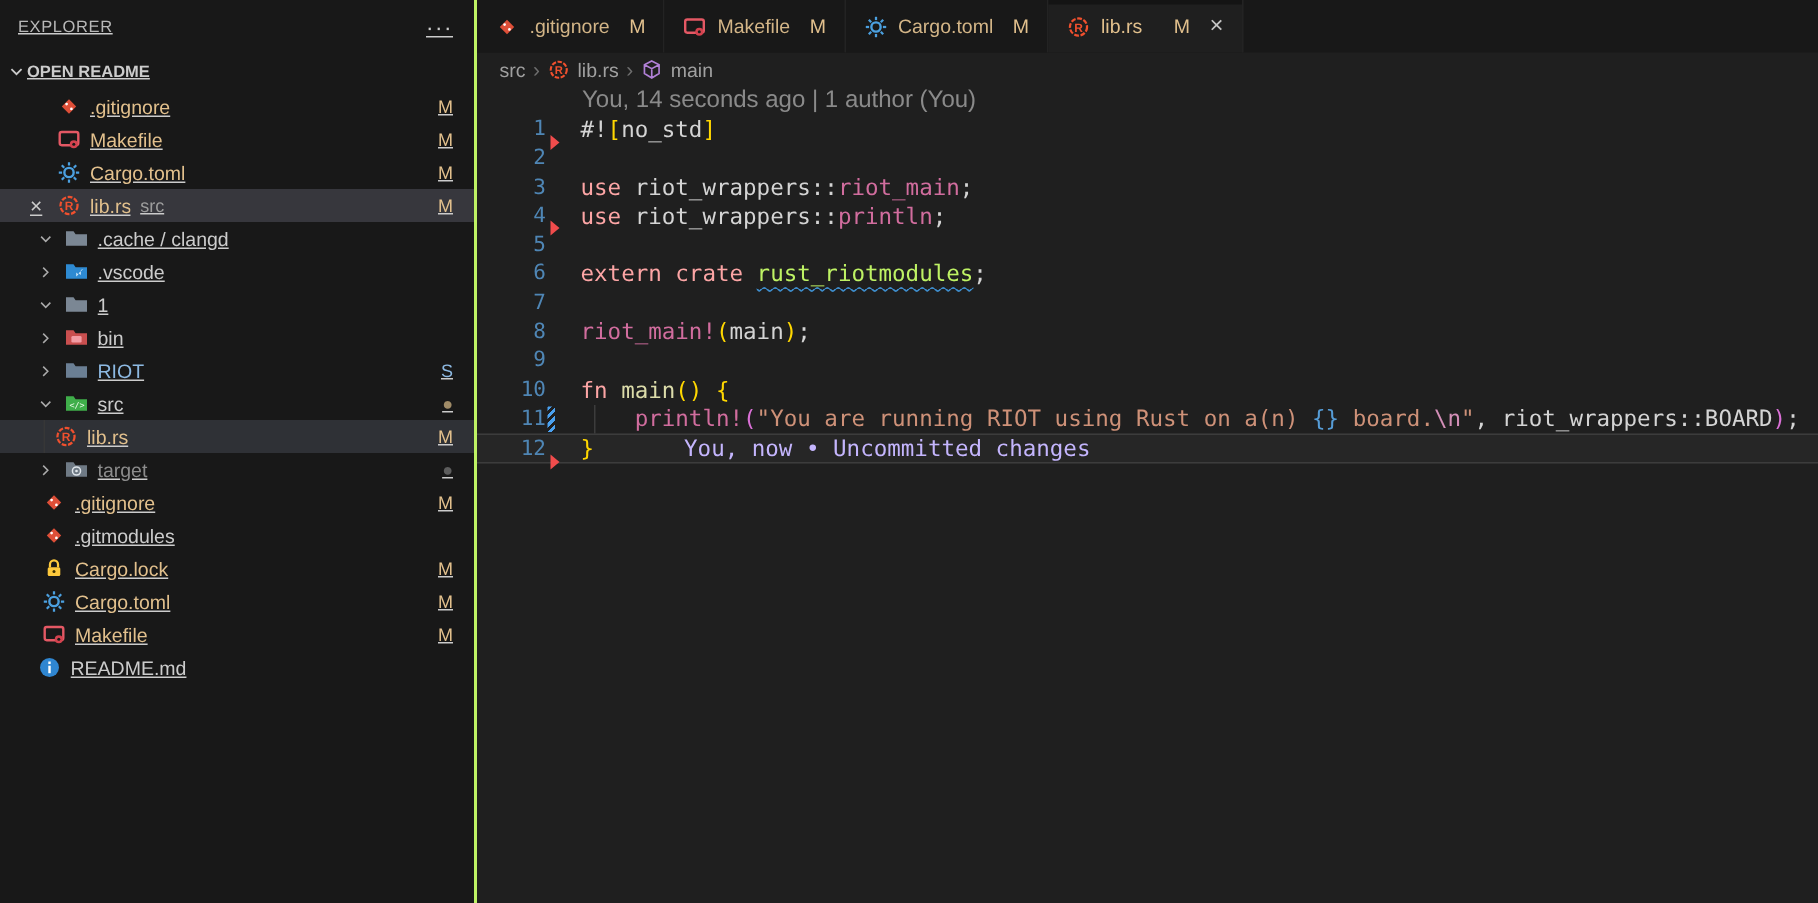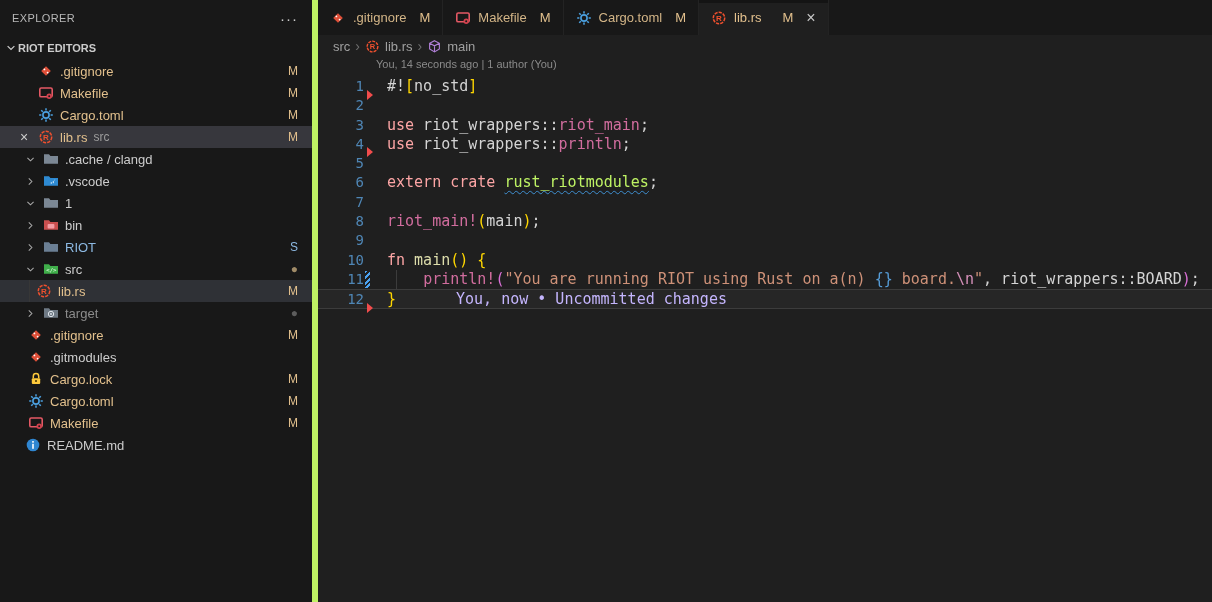--- a/index.html
+++ b/index.html
@@ -1,22 +1,22 @@
 <!DOCTYPE html>
 <html><head>
 <meta charset="utf-8">
 <style>
   * { margin:0; padding:0; box-sizing:border-box; }
   html,body { width:1212px; height:602px; overflow:hidden; background:#1f1f1f;
     font-family:"Liberation Sans", sans-serif; color:#cccccc; }
   .app { display:flex; width:1212px; height:602px; }
 
   
-  .sidebar { width:318px; height:100%; background:#181818; border-right:6px solid #bef264;
-    flex:none; font-size:13px; }
+  .sidebar { width:318px; height:100%; background:#181818; border-right:2px solid #bef264;
+    flex:none; font-size:13px;text-decoration:underline; }
   .sb-title { height:36px; display:flex; align-items:center; padding:0 14px 0 12px;
     font-size:11px; color:#b8b8b8; letter-spacing:.4px; }
   .sb-title .more { margin-left:auto; color:#cccccc; font-size:15px; letter-spacing:1px; cursor:pointer; }
   .sec-header { height:24px; display:flex; align-items:center; padding-left:4px;
     font-size:11px; font-weight:bold; color:#cccccc; }
   .sec-header.ws { height:22px; }
   .sec-header .chev { width:14px; display:flex; justify-content:center; }
   .row { height:22px; display:flex; align-items:center; padding-left:25px; cursor:pointer; }
   .row .chev-slot { width:18px; flex:none; display:flex; align-items:center; }
   .row .close-slot { width:18px; flex:none; color:#cccccc; font-size:14px; }
@@ -44,22 +44,22 @@
   .tab.active { background:#1f1f1f; color:#e2c08d; }
   .tab.active::before { content:""; position:absolute; left:0; right:0; top:0; height:3px; background:#141414; }
   .tab .tclose { margin-left:6px; color:#c5c5c5; font-size:16px; line-height:16px; cursor:pointer; }
 
   .breadcrumb { height:22px; display:flex; align-items:center; gap:5px; padding-left:15px;
     font-size:13px; color:#a0a0a0; flex:none; }
   .breadcrumb .bsep { color:#6e6e6e; font-size:14px; }
   .breadcrumb .bicon { width:15px; height:15px; display:flex; align-items:center; }
 
   .code-area { position:relative; flex:1; font-family:"DejaVu Sans Mono", monospace; font-size:15px; }
-  .blame-header { position:absolute; left:58px; top:1px; height:18px; font-family:"Liberation Sans",sans-serif;
-    font-size:11px; color:#8a8a8a; cursor:pointer; }
+  .blame-header { position:absolute; left:70px; top:1px; height:18px; font-family:"Liberation Sans",sans-serif;
+    font-size:16px; color:#8a8a8a; cursor:pointer; }
   .lines { position:absolute; top:20px; left:0; right:0; }
   .cline { position:relative; height:19.3px; line-height:19.3px; white-space:pre; }
   .cline .num { position:absolute; left:0; width:46px; text-align:right; color:#4f86b5; font-size:14px; }
   .cline .content { position:absolute; left:69px; top:0; }
   .cline.current { background:rgba(255,255,255,.035); border-top:1px solid #3c3c3c; border-bottom:1px solid #3c3c3c; }
   .marker-del { position:absolute; left:49px; top:12.5px; width:0; height:0;
     border-left:6px solid #f14c4c; border-top:5px solid transparent; border-bottom:5px solid transparent; }
   .marker-mod { position:absolute; left:47px; top:1px; bottom:1px; width:5px;
     background:repeating-linear-gradient(135deg,#4aa1f0 0 2px,rgba(0,0,0,0) 2px 4px); }
   .indent-guide { position:absolute; left:78px; top:0; bottom:0; width:1px; background:#3c3c3c; }
@@ -87,21 +87,21 @@
       <span>EXPLORER</span>
       <span class="more">···</span>
     </div>
 
     <div class="sec-header">
       <span class="chev">
           <svg width="12" height="12" viewBox="0 0 16 16">
             <path d="M3.5 5.5 8 10l4.5-4.5" fill="none" stroke="#cccccc" stroke-width="1.6"></path>
           </svg>
         </span>
-      <span>RIOT EDITORS</span>
+      <span>OPEN README</span>
     </div>
 
     <div class="row" style="padding-left:20px">
       <span class="close-slot"></span>
       <span class="ficon">
           <svg width="16" height="16" viewBox="0 0 16 16">
             <use href="#u"></use>
             <rect x="4.6" y="4.6" width="6.8" height="6.8" fill="#de4f38" transform="rotate(45 8 8)"></rect>
             <circle cx="6.4" cy="6.4" r="0.9" fill="#fff"></circle>
             <circle cx="9.6" cy="9.6" r="0.9" fill="#fff"></circle>

